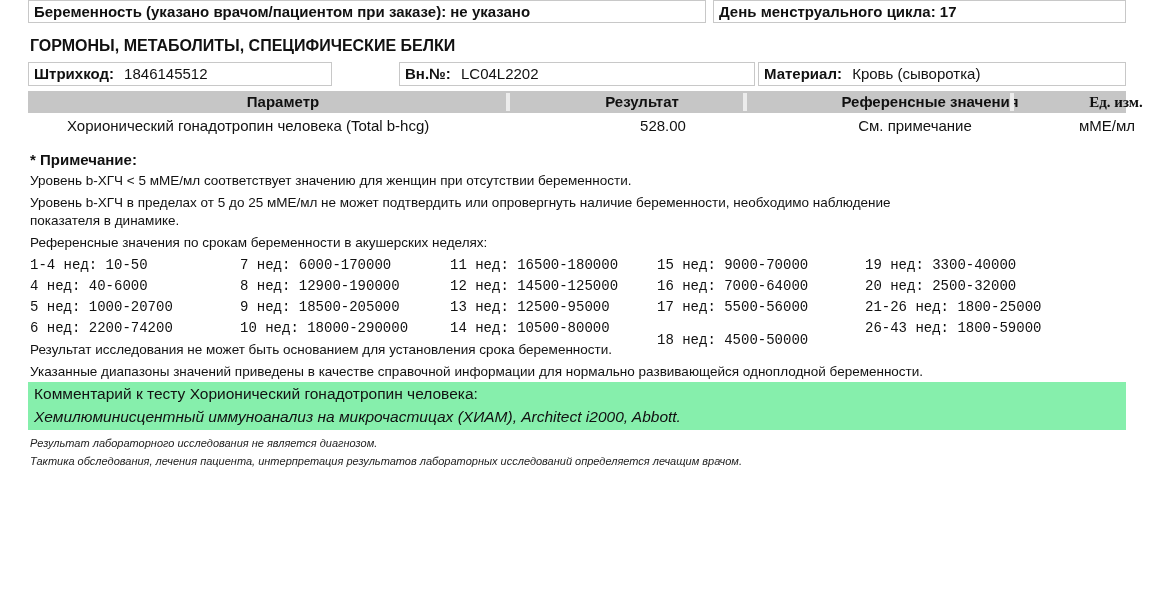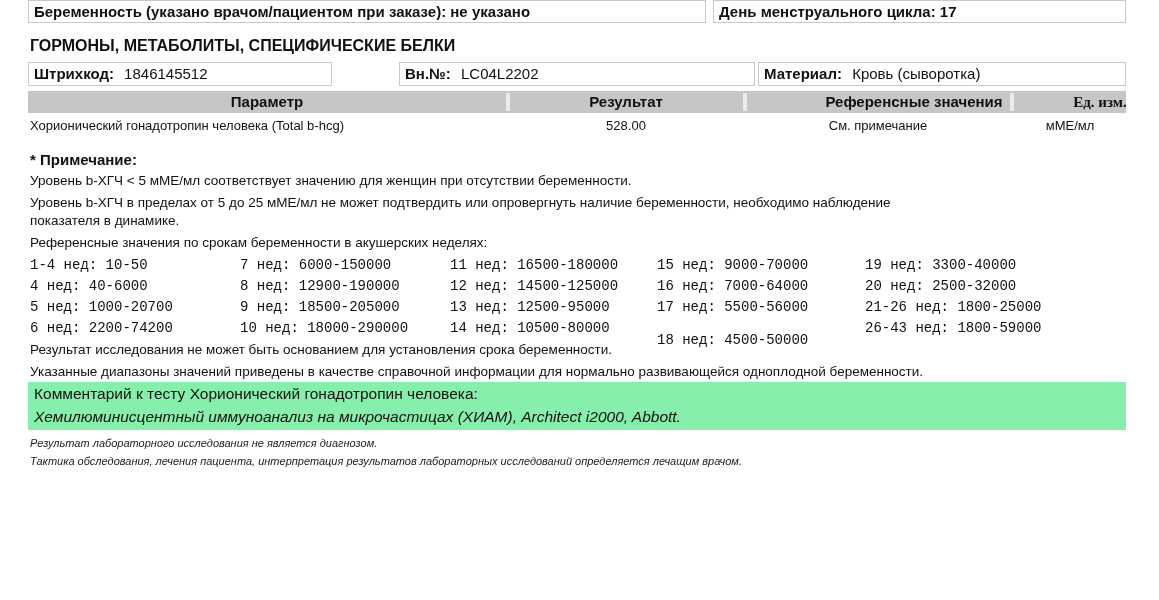--- a/index.html
+++ b/index.html
@@ -4,23 +4,23 @@
 <style>
   html, body { margin:0; padding:0; background:#ffffff; }
   body { width:1159px; height:600px; position:relative; overflow:hidden;
          font-family:"Liberation Sans", sans-serif; color:#111; }
   .abs { position:absolute; }
   .box { position:absolute; border:1px solid #c8c8c8; box-sizing:border-box; background:#fff;
          font-size:15px; line-height:20px; padding:0 5px; white-space:nowrap; overflow:hidden; }
   .b { font-weight:bold; }
   .section-title { font-size:16px; font-weight:bold; left:30px; top:37px; }
   .header-bar { left:28px; top:91px; width:1098px; height:22px; background:#c6c6c6; }
-  .hcell { position:absolute; top:0; height:22px; line-height:22px; font-size:15px; font-weight:bold; text-align:center; }
+  .hcell { position:absolute; top:0; height:22px; line-height:22px; font-size:15px; font-weight:bold; text-align:center;padding-left:16px; }
   .sep { position:absolute; top:2px; width:4px; height:18px; background:#ececec; }
-  .dcell { position:absolute; top:116px; font-size:13px; line-height:20px; white-space:nowrap; }
+  .dcell { position:absolute; top:116px; font-size:15px; line-height:20px; white-space:nowrap;margin-left:37px; }
   .note { position:absolute; left:30px; font-size:13.5px; line-height:16px; white-space:nowrap; color:#111; }
   .grid-cell { position:absolute; font-size:14px; line-height:16px; white-space:nowrap;font-family:Liberation Mono, monospace; }
   .comment-box { left:28px; top:382px; width:1098px; height:48px; background:#86efac; }
   .comment-line { position:absolute; left:6px; font-size:15.5px; line-height:20px; white-space:nowrap; }
   .disc { position:absolute; left:30px; font-size:11px; line-height:14px; font-style:italic; white-space:nowrap; color:#222; }
 </style>
 </head>
 <body>
 
 <div class="box b" style="left:28px; top:0px; width:678px; height:23px; line-height:21px;">
@@ -67,21 +67,21 @@
 <div class="note" style="top:195px;">Уровень b-ХГЧ в пределах от 5 до 25 мМЕ/мл не может подтвердить или опровергнуть наличие беременности, необходимо наблюдение</div>
 <div class="note" style="top:213px;">показателя в динамике.</div>
 <div class="note" style="top:235px;">Референсные значения по срокам беременности в акушерских неделях:</div>
 
 <div>
   <div class="grid-cell" style="left:30px; top:257px;">1-4 нед: 10-50</div>
   <div class="grid-cell" style="left:30px; top:278px;">4 нед: 40-6000</div>
   <div class="grid-cell" style="left:30px; top:299px;">5 нед: 1000-20700</div>
   <div class="grid-cell" style="left:30px; top:320px;">6 нед: 2200-74200</div>
 
-  <div class="grid-cell" style="left:240px; top:257px;">7 нед: 6000-150000</div>
+  <div class="grid-cell" style="left:240px; top:257px;">7 нед: 6000-170000</div>
   <div class="grid-cell" style="left:240px; top:278px;">8 нед: 12900-190000</div>
   <div class="grid-cell" style="left:240px; top:299px;">9 нед: 18500-205000</div>
   <div class="grid-cell" style="left:240px; top:320px;">10 нед: 18000-290000</div>
 
   <div class="grid-cell" style="left:450px; top:257px;">11 нед: 16500-180000</div>
   <div class="grid-cell" style="left:450px; top:278px;">12 нед: 14500-125000</div>
   <div class="grid-cell" style="left:450px; top:299px;">13 нед: 12500-95000</div>
   <div class="grid-cell" style="left:450px; top:320px;">14 нед: 10500-80000</div>
 
   <div class="grid-cell" style="left:657px; top:257px;">15 нед: 9000-70000</div>

